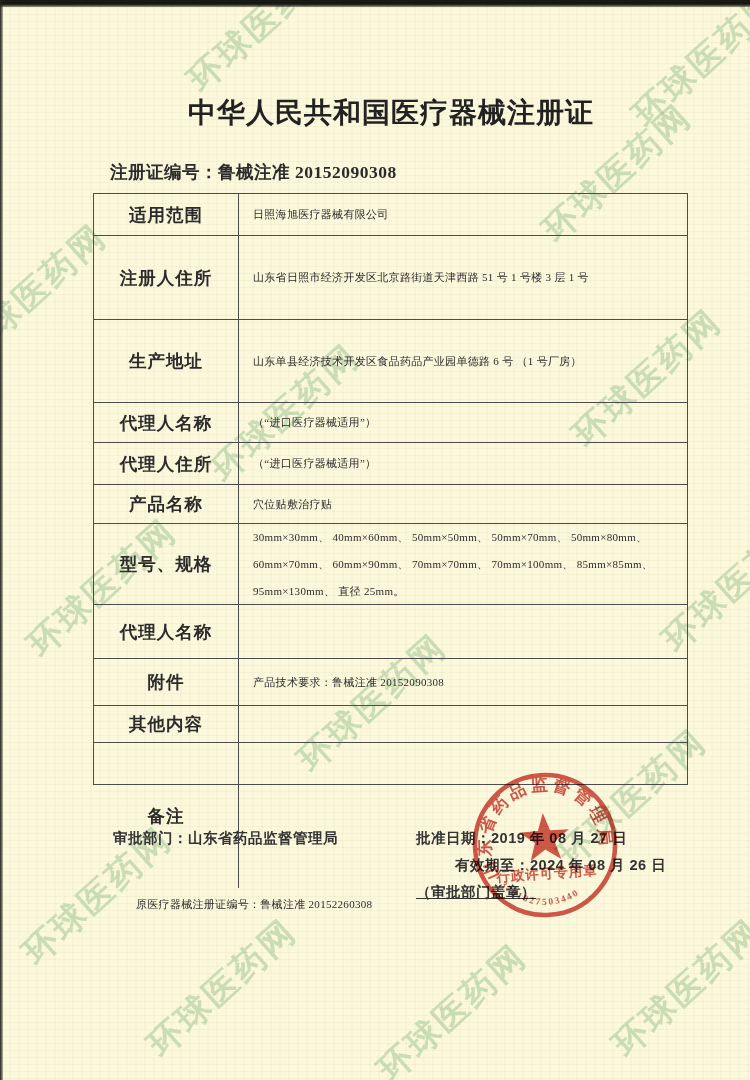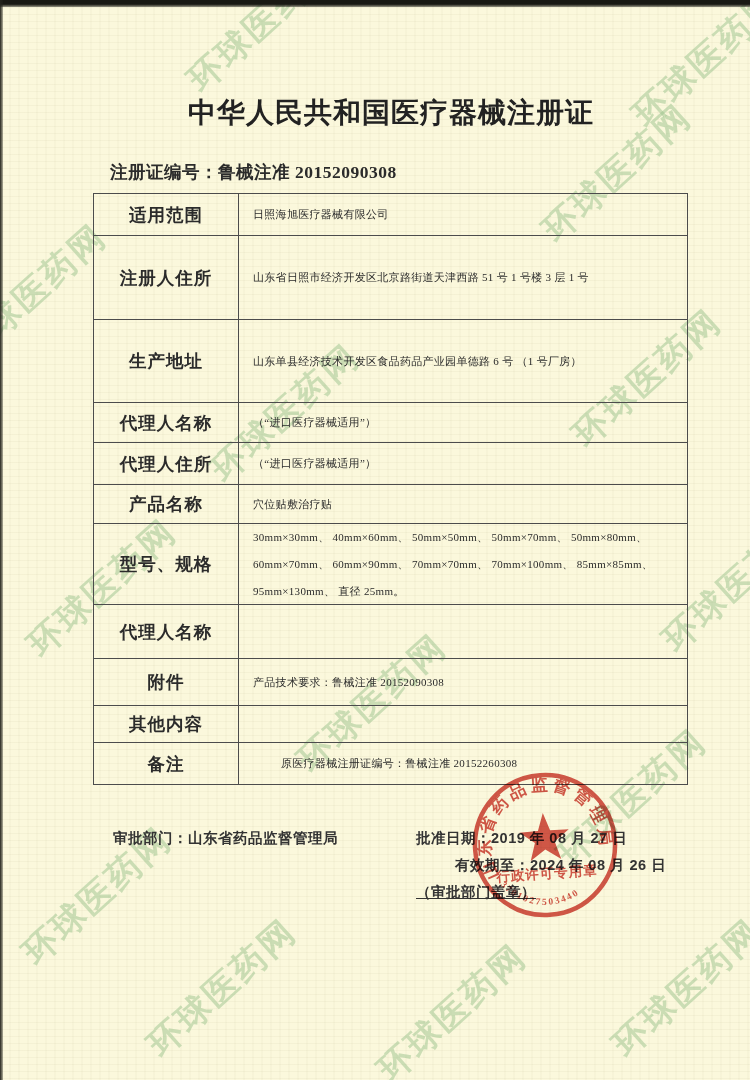--- a/index.html
+++ b/index.html
@@ -63,21 +63,21 @@
     font-size:17.5px;font-weight:700;color:var(--ink);letter-spacing:.5px;
   }
 
   .cert-table{
     position:absolute;z-index:3;left:93px;top:193px;width:595px;
     border:1.8px solid var(--line);
     box-sizing:border-box;
     background:rgba(251,248,220,0.0);
   }
   .trow{display:flex;box-sizing:border-box;border-bottom:1.5px solid var(--line);}
-  .trow:last-child{border-bottom:none;}
+  .trow:last-child{border-bottom:none;flex-direction:column;}
   .tlabel{
     width:145px;flex:0 0 145px;box-sizing:border-box;
     border-right:1.5px solid var(--line);
     display:flex;align-items:center;justify-content:center;
     font-size:17.5px;font-weight:700;color:var(--ink);
     text-align:center;letter-spacing:1px;
   }
   .tvalue{
     flex:1;box-sizing:border-box;padding:3px 12px 3px 14px;
     display:flex;align-items:center;

